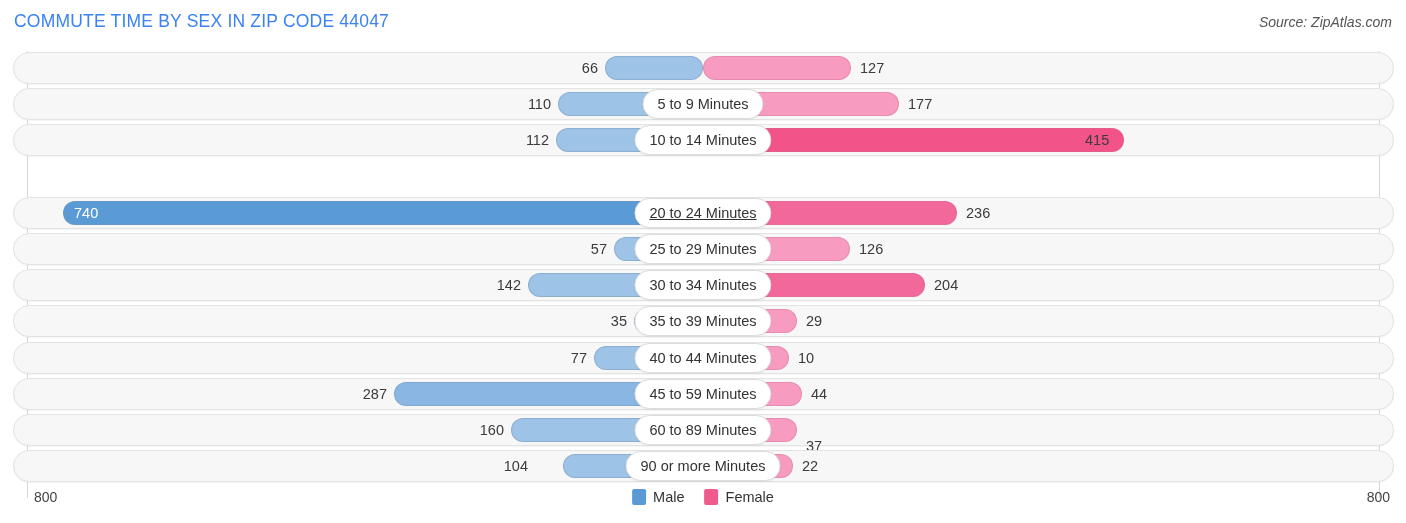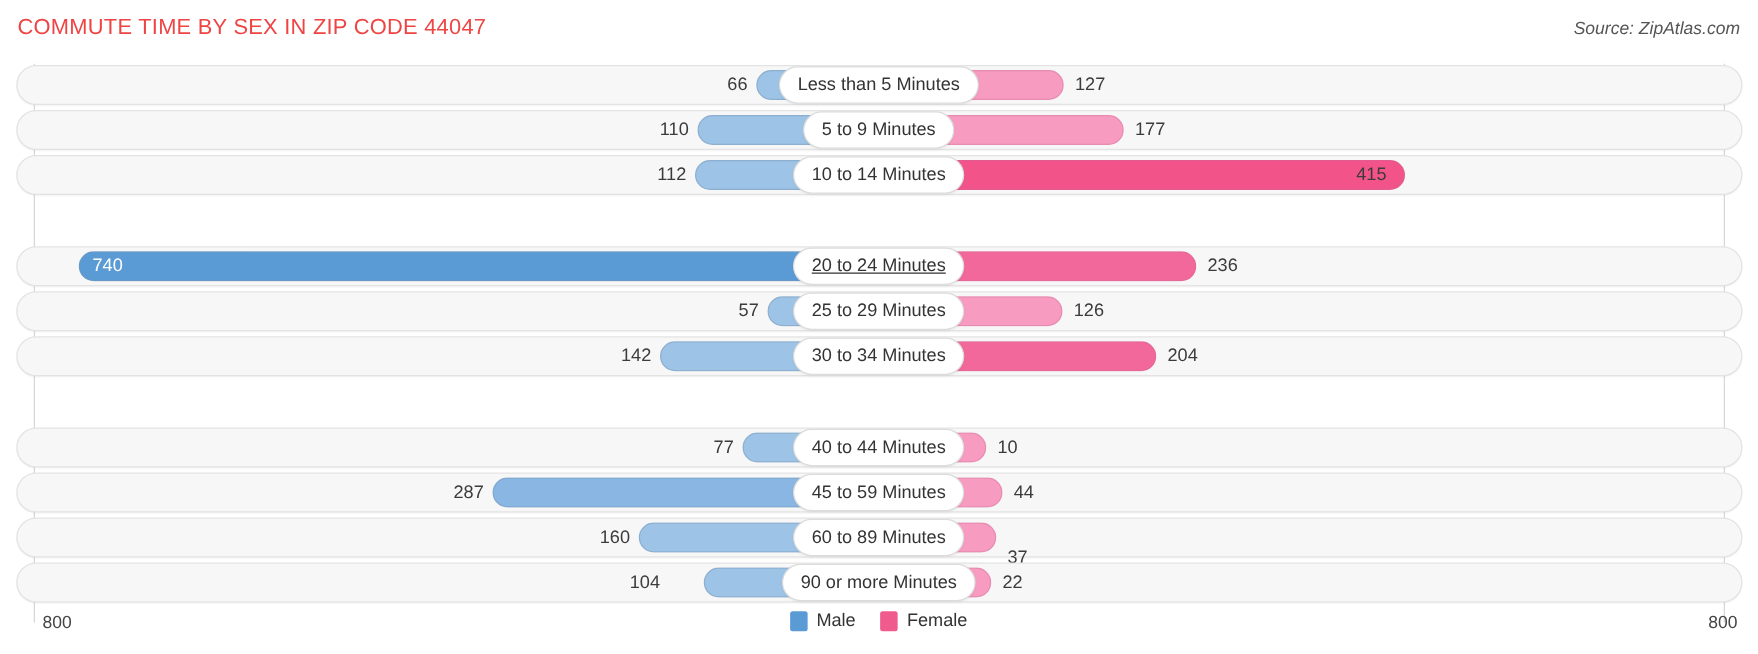--- a/index.html
+++ b/index.html
@@ -11,21 +11,21 @@
     overflow: hidden;
   }
   #chart-root { position: relative; width: 1406px; height: 523px; }
 
   
   .chart-title {
     position: absolute;
     left: 14px; top: 11px;
     font-size: 17.5px;
     letter-spacing: .2px;
-    color: #ef4444;
+    color: #3b82f6;
     white-space: nowrap;
   }
   .chart-source {
     position: absolute;
     right: 14px; top: 14px;
     font-size: 14px;
     font-style: italic;
     color: #555;
     white-space: nowrap;
   }
@@ -142,21 +142,20 @@
     <div class="axis-line left"></div>
     <div class="axis-line right"></div>
   <div class="row" style="top: 1px;">
         <div class="track"></div>
         <div class="bars">
           <div class="bar male" style="left: 592px; width: 98px; background: rgb(157, 195, 230);"></div>
           <div class="bar-val outside-left" style="left: 530px; width: 55px;">66</div>
           <div class="bar female" style="left: 690px; width: 148px; background: rgb(247, 155, 192);"></div>
           <div class="bar-val outside-right" style="left: 847px; width: 55px;">127</div>
         </div>
-        <div class="pill" style="left: 690px;">Less than 5 Minutes</div>
       </div>
       <div class="row" style="top: 37.2px;">
         <div class="track"></div>
         <div class="bars">
           <div class="bar male" style="left: 545px; width: 145px; background: rgb(157, 195, 230);"></div>
           <div class="bar-val outside-left" style="left: 483px; width: 55px;">110</div>
           <div class="bar female" style="left: 690px; width: 196px; background: rgb(247, 155, 192);"></div>
           <div class="bar-val outside-right" style="left: 895px; width: 55px;">177</div>
         </div>
         <div class="pill" style="left: 690px;">5 to 9 Minutes</div>
@@ -193,20 +192,30 @@
       </div>
       <div class="row" style="top: 218.2px;">
         <div class="track"></div>
         <div class="bars">
           <div class="bar male" style="left: 515px; width: 175px; background: rgb(157, 195, 230);"></div>
           <div class="bar-val outside-left" style="left: 453px; width: 55px;">142</div>
           <div class="bar female" style="left: 690px; width: 222px; background: rgb(242, 104, 154);"></div>
           <div class="bar-val outside-right" style="left: 921px; width: 55px;">204</div>
         </div>
         <div class="pill" style="left: 690px;">30 to 34 Minutes</div>
+      </div>
+      <div class="row" style="top: 254.4px;">
+        <div class="track"></div>
+        <div class="bars">
+          <div class="bar male" style="left: 621px; width: 69px; background: rgb(157, 195, 230);"></div>
+          <div class="bar-val outside-left" style="left: 559px; width: 55px;">35</div>
+          <div class="bar female" style="left: 690px; width: 94px; background: rgb(247, 155, 192);"></div>
+          <div class="bar-val outside-right" style="left: 793px; width: 55px;">29</div>
+        </div>
+        <div class="pill" style="left: 690px;">35 to 39 Minutes</div>
       </div>
       <div class="row" style="top: 290.6px;">
         <div class="track"></div>
         <div class="bars">
           <div class="bar male" style="left: 581px; width: 109px; background: rgb(157, 195, 230);"></div>
           <div class="bar-val outside-left" style="left: 519px; width: 55px;">77</div>
           <div class="bar female" style="left: 690px; width: 86px; background: rgb(247, 155, 192);"></div>
           <div class="bar-val outside-right" style="left: 785px; width: 55px;">10</div>
         </div>
         <div class="pill" style="left: 690px;">40 to 44 Minutes</div>

